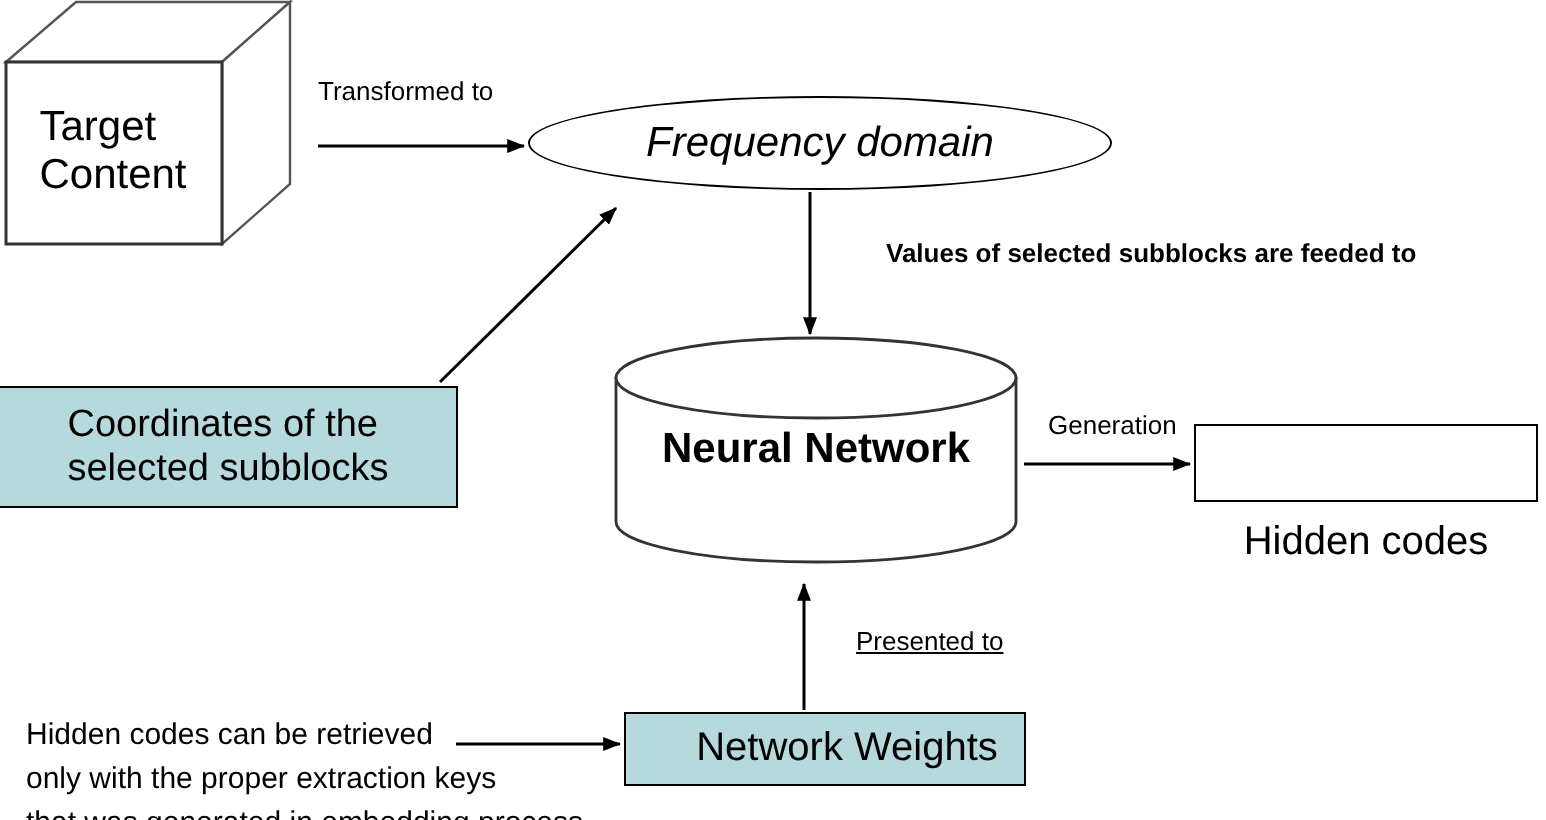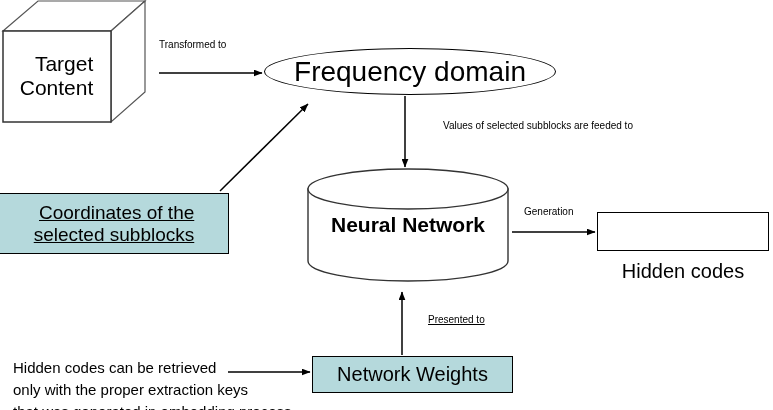--- a/index.html
+++ b/index.html
@@ -33,21 +33,21 @@
   }
   .shape-label {
     position: absolute;
     left: 0;
     top: 0;
     width: 100%;
     height: 100%;
     display: flex;
     align-items: center;
     justify-content: center;
-    text-align: right;
+    text-align: left;
     line-height: 1.12;
     white-space: pre-line;
   }
 
   
   #node-target-content {
     left: 1px;
     top: 0px;
     width: 146px;
     height: 124px;
@@ -77,21 +77,22 @@
     left: 0;
     top: 0;
     width: 100%;
     height: 100%;
     border: 1.4px solid #000000;
     border-radius: 50%;
     background: #ffffff;
     box-sizing: border-box;
   }
   #node-frequency-domain .shape-label {
-    font-size: 28px;
+    font-size: 21px;
+    font-style: italic;
   }
 
   
   #node-neural-network {
     left: 307px;
     top: 168px;
     width: 202px;
     height: 114px;
     font-weight: bold;
   }
@@ -108,21 +109,20 @@
   #node-coordinates {
     left: -1px;
     top: 193px;
     width: 230px;
     height: 61px;
     border: 1.4px solid #000000;
     background: #b5d9dc;
   }
   #node-coordinates .shape-label {
     font-size: 19px;
-    text-decoration: underline;
   }
 
   
   #node-hidden-codes {
     left: 597px;
     top: 212px;
     width: 172px;
     height: 39px;
     border: 1.4px solid #000000;
     background: #ffffff;
@@ -136,32 +136,33 @@
   #node-network-weights {
     left: 312px;
     top: 356px;
     width: 201px;
     height: 37px;
     border: 1.4px solid #000000;
     background: #b5d9dc;
   }
   #node-network-weights .shape-label {
     font-size: 20px;
+    padding-left: 11px;
   }
 
   
   .edge-label {
     position: absolute;
-    font-size: 10px;
+    font-size: 13px;
     line-height: 1.3;
     white-space: pre-line;
     color: #000000;
   }
   #label-transformed-to { left: 159px; top: 38px; }
-  #label-values-fed     { left: 443px; top: 119px; }
+  #label-values-fed     { left: 443px; top: 119px; font-weight: bold; }
   #label-generation     { left: 524px; top: 205px; }
   #label-presented-to   { left: 428px; top: 313px; text-decoration: underline; }
   #text-retrieval-note {
     position: absolute;
     left: 13px;
     top: 357px;
     font-size: 15px;
     line-height: 1.48;
     white-space: pre-line;
   }

